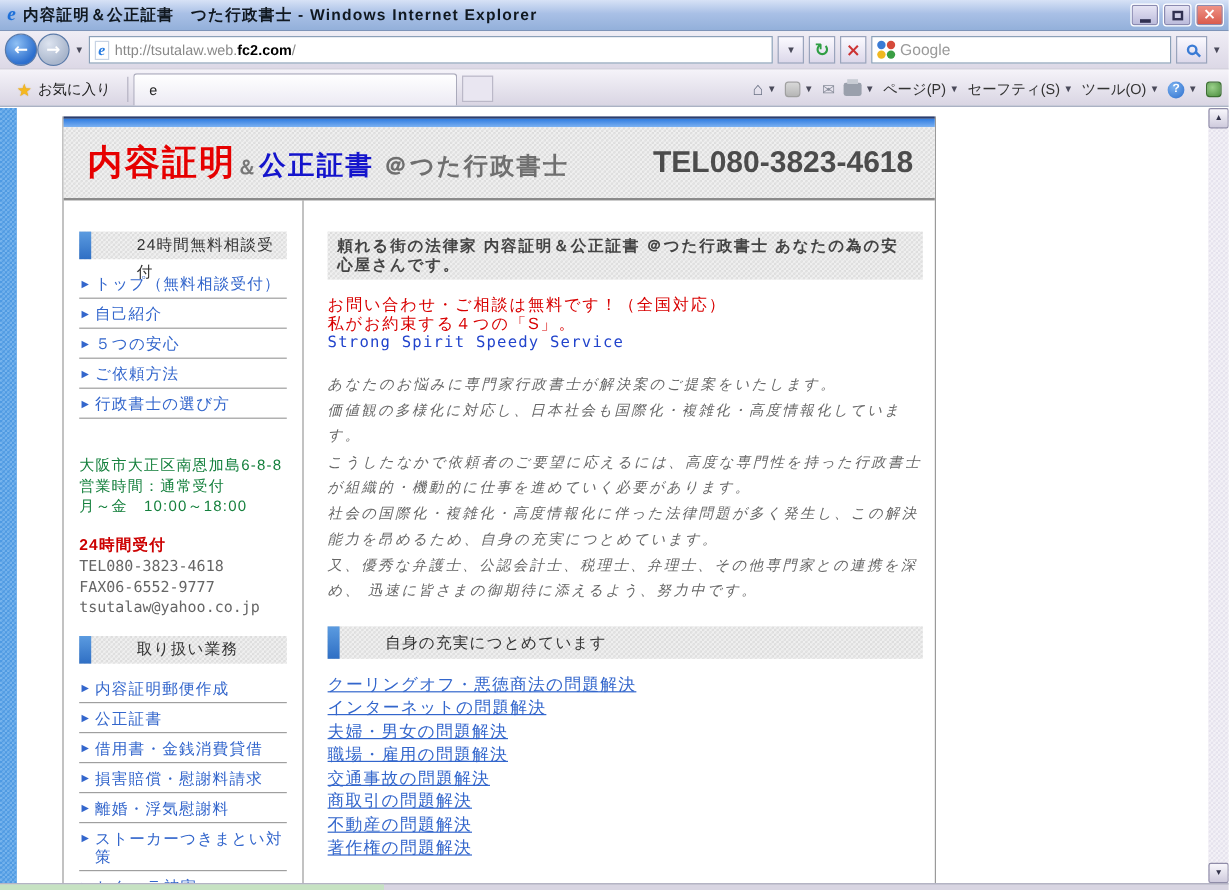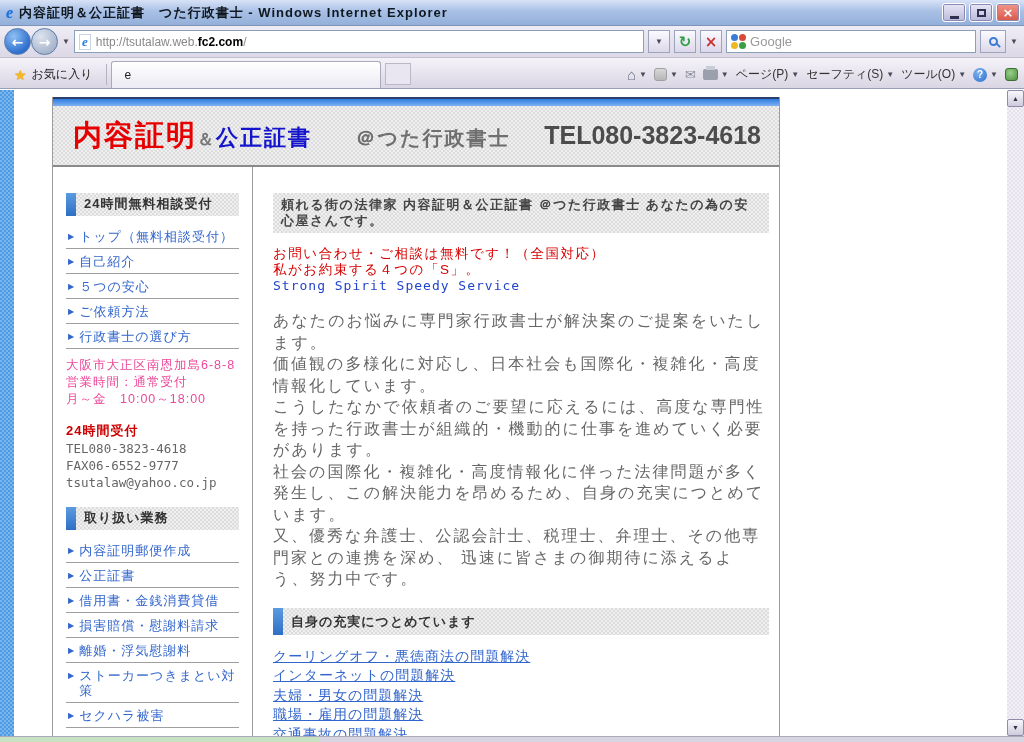--- a/index.html
+++ b/index.html
@@ -112,55 +112,55 @@
     border-left:1px solid #9a9a9a; border-right:1px solid #9a9a9a; background:#fff;
   }
   .site-header { border-top:2px solid #2c3e6e; }
   .site-header .blue-bar { height:7px; background:linear-gradient(#2f7ce0,#7db2f2); }
   .site-header .head-body { height:61px; border-bottom:2px solid #8a8a8a;
     display:flex; align-items:center; padding:0 18px 0 20px; }
   .site-title { font-weight:bold; letter-spacing:2px; white-space:nowrap; }
   .t-red { color:#e60000; font-size:29px; }
   .t-amp { color:#777; font-size:17px; font-weight:bold; }
   .t-blue { color:#1414cc; font-size:22px; }
-  .t-gray { color:#6f6f6f; font-size:20px;padding-left:18px; }
+  .t-gray { color:#6f6f6f; font-size:20px; }
   .t-tel { margin-left:auto; color:#4c4c4c; font-size:25px; font-weight:bold; letter-spacing:0; }
 
   .site-body { display:flex; align-items:stretch; min-height:600px; }
   .sidebar { width:200px; border-right:1px solid #9a9a9a; padding:26px 13px 0 13px; }
   .main { flex:1; padding:26px 10px 0 20px; }
 
   .sec-header { display:flex; align-items:center; height:23px; margin-bottom:8px; }
   .sec-header .bluetab { width:10px; height:23px; background:linear-gradient(#5b9be0,#2f6fc4); }
   .sec-header .sec-title { flex:1; height:26px; line-height:23px; padding-left:8px;
-    font-size:13px; font-weight:bold; color:#333; letter-spacing:1px; }
+    font-size:13px; font-weight:normal; color:#333; letter-spacing:1px;margin-left:30px; }
 
   .side-menu { list-style:none; }
   .side-menu li { border-bottom:1px solid #9f9f9f; padding:5px 0 4px 2px; }
   .side-link { color:#3366cc; font-size:13px; letter-spacing:1px; text-decoration:none;
     display:flex; gap:4px; align-items:flex-start; line-height:15px; }
   .side-link .arr { color:#3366cc; font-size:8px; line-height:15px; }
 
-  .addr-block { margin-top:8px; color:#ec4899; font-size:12.5px; line-height:17px; letter-spacing:1px; }
+  .addr-block { margin-top:31px; color:#15803d; font-size:12.5px; line-height:17px; letter-spacing:1px; }
   .hours-label { margin-top:14px; color:#cc0000; font-weight:bold; font-size:13px; letter-spacing:1px; }
   .contact-block { color:#666; font-size:12.5px; line-height:17px;
     font-family:"DejaVu Sans Mono","Liberation Mono",monospace; }
 
   .sec2 { margin-top:16px; }
 
   .intro-head { display:flex; margin-bottom:13px;flex-direction:column; }
   .intro-head .bluetab { width:9px; background:linear-gradient(#5b9be0,#2f6fc4); }
   .intro-head .txt { flex:1; padding:4px 8px; font-size:13px; font-weight:bold; color:#444;
     letter-spacing:1.5px; line-height:16px; }
 
   .red-line { color:#d80000; font-size:13.5px; letter-spacing:1.5px; line-height:16px; }
   .blue-line { color:#2244cc; font-size:13px; letter-spacing:1px; line-height:16px;
     font-family:"DejaVu Sans Mono","Liberation Mono",monospace; }
 
-  .paras { margin-top:16px; color:#666; font-size:16px; letter-spacing:2px; line-height:21.5px; }
+  .paras { margin-top:16px; color:#666; font-size:12px; letter-spacing:2px; line-height:21.5px;font-style:italic; }
 
   .svc-head { margin-top:18px; }
   .svc-links { margin-top:12px; }
   .svc-links a { display:block; color:#3366cc; font-size:14px; letter-spacing:1px;
     line-height:19.5px; text-decoration:underline; }
 
   
   .vscroll { position:absolute; right:0; top:0; bottom:0; width:17px;
     background-color:#f3f1f7;
     background-image:linear-gradient(45deg,#e4e1ec 25%,transparent 25%,transparent 75%,#e4e1ec 75%),

